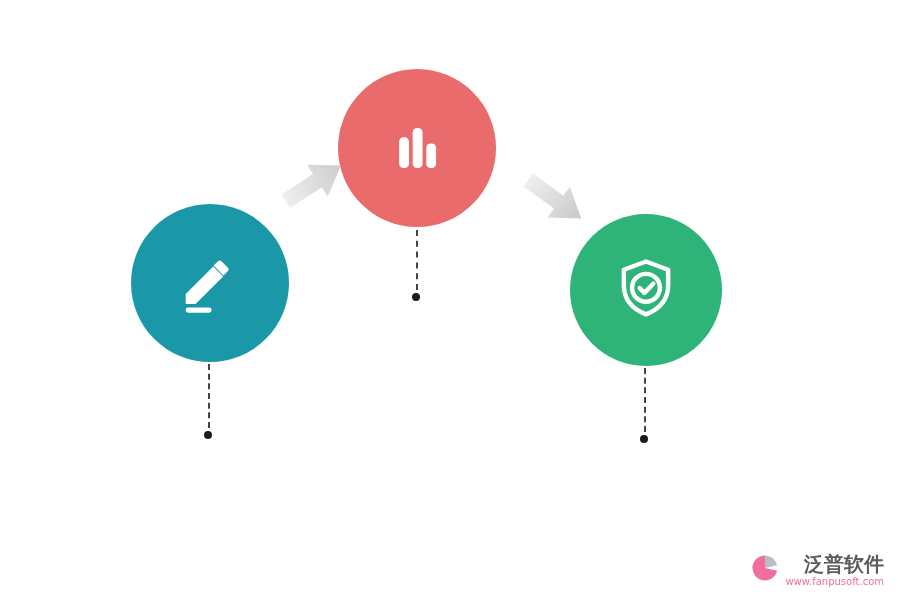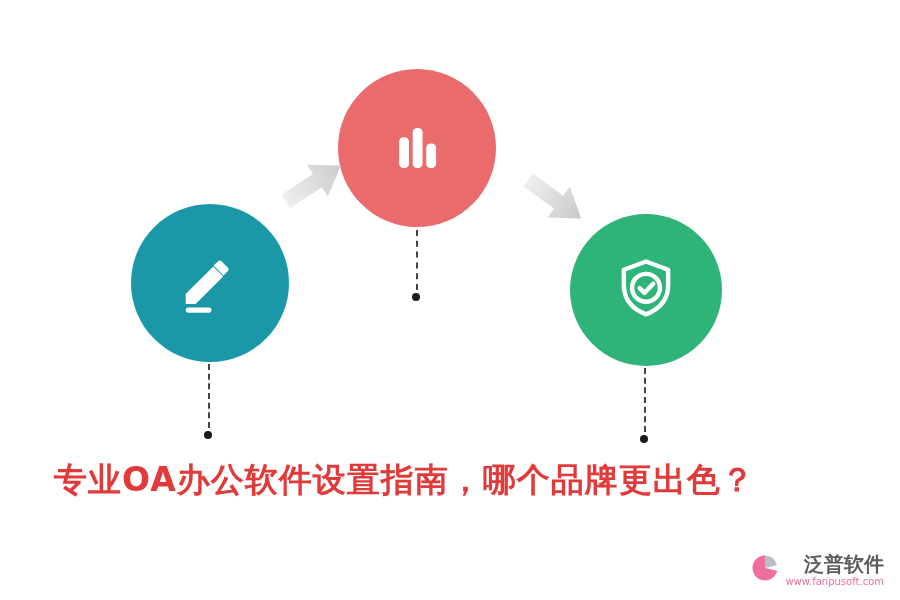--- a/index.html
+++ b/index.html
@@ -102,21 +102,20 @@
     </svg>
   </div>
 
   <div class="dotline d1"></div>
   <div class="enddot e1"></div>
   <div class="dotline d2"></div>
   <div class="enddot e2"></div>
   <div class="dotline d3"></div>
   <div class="enddot e3"></div>
 
-  <div class="title">专业OA办公软件设置指南，哪个品牌更出色？</div>
 
   <div class="logo">
     <span>
       <svg width="30" height="30" viewBox="0 0 24 24">
         <path d="M12 12 L12 2 A10 10 0 1 0 21.7 14.2 Z" fill="#ef6e9e"></path>
         <path d="M12 12 L12 2 A10 10 0 0 1 21.7 9.8 Z" fill="#b9bec4"></path>
       </svg>
     </span>
     <span class="logo-txt">
       <span class="logo-name">泛普软件</span>

